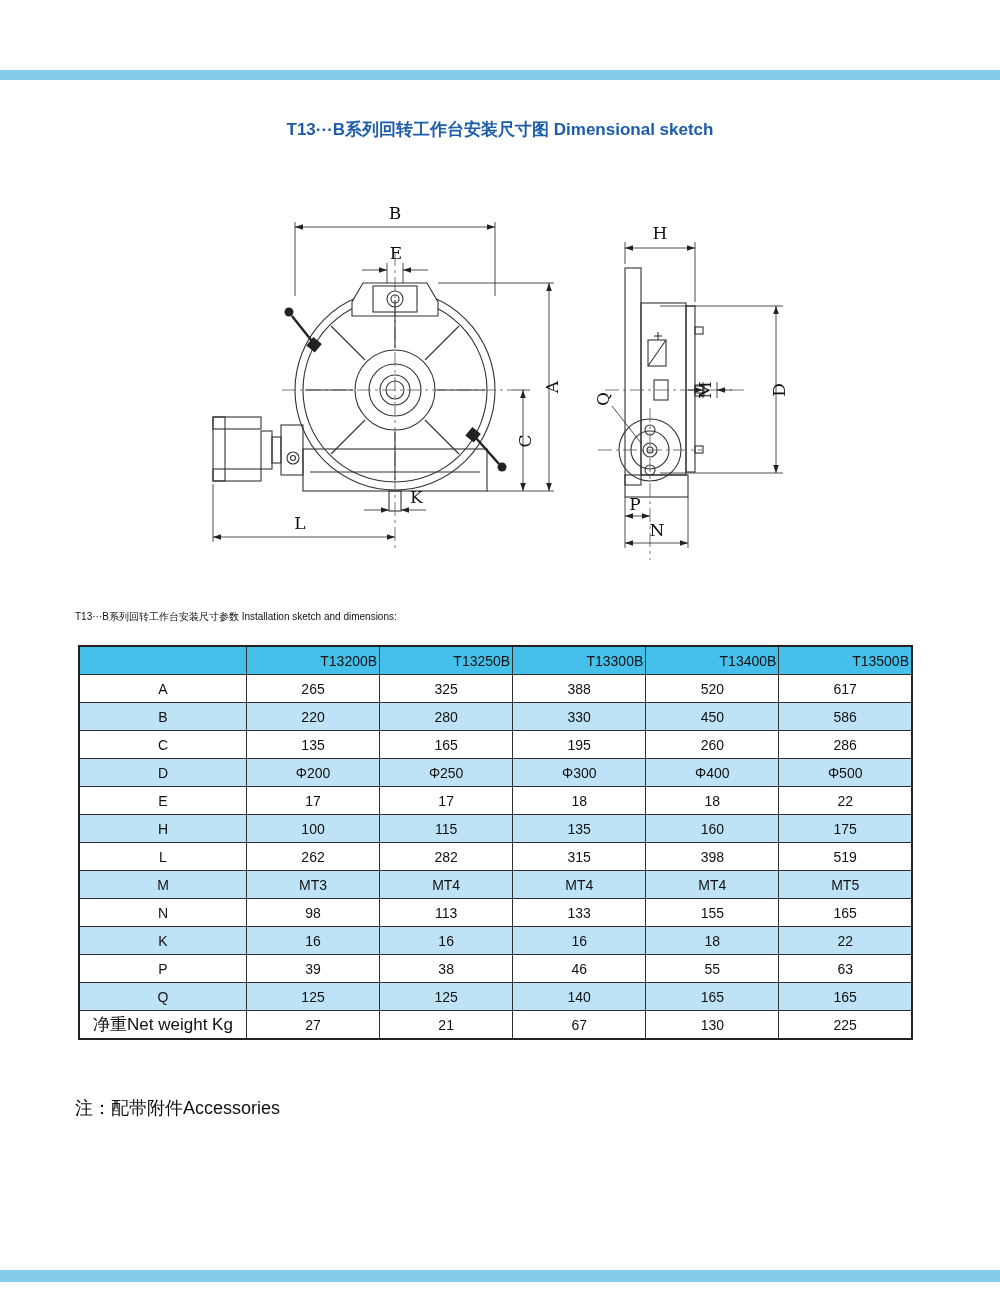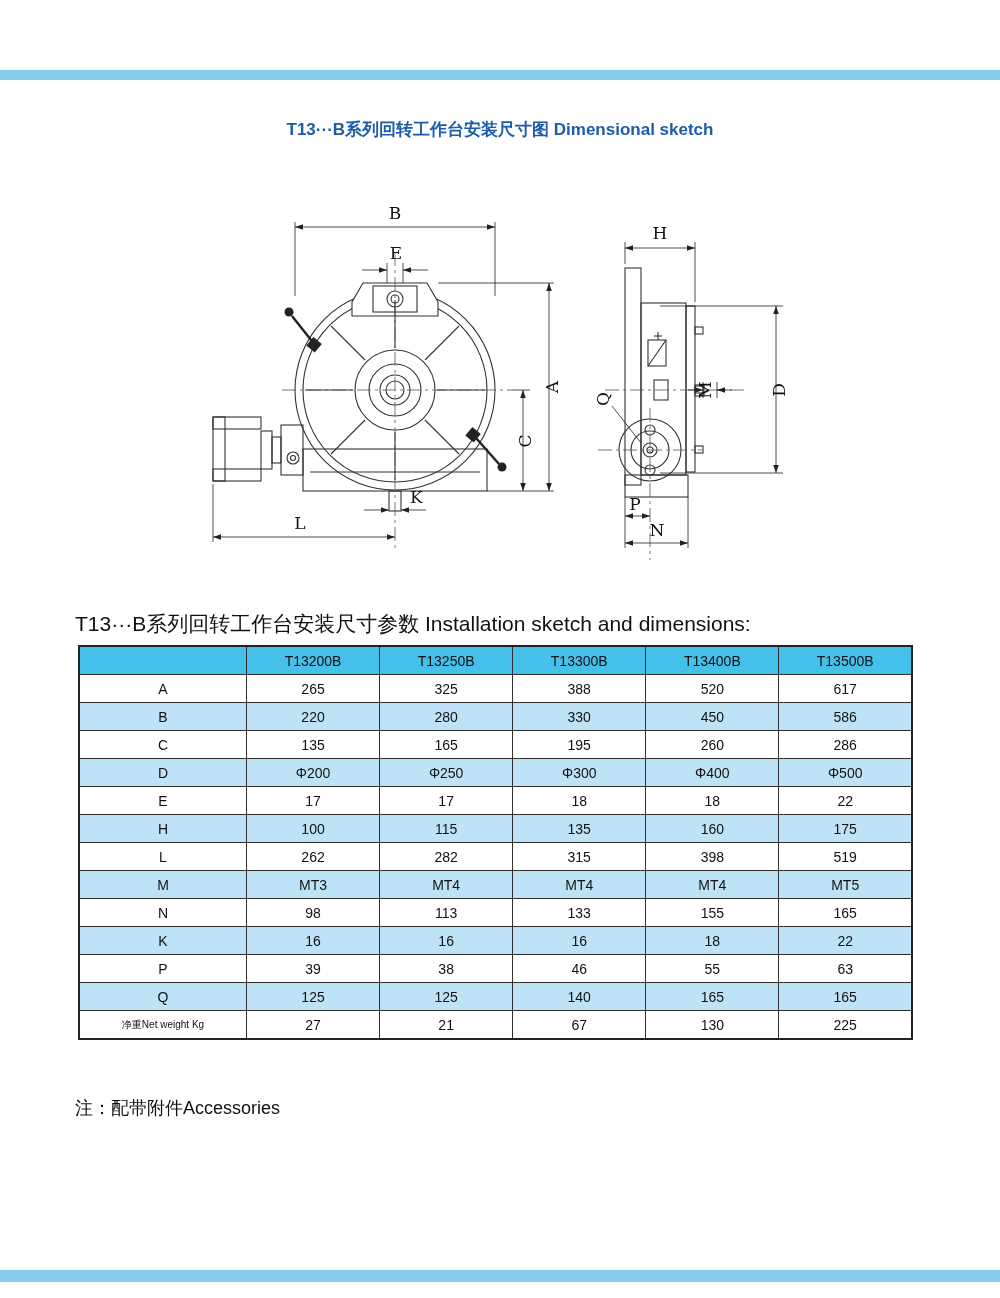--- a/index.html
+++ b/index.html
@@ -4,28 +4,28 @@
 <style>
   html,body{margin:0;padding:0;background:#fff;}
   .page{position:relative;width:1000px;height:1298px;background:#fff;overflow:hidden;
         font-family:"Liberation Sans",sans-serif;color:#111;}
   .accent-bar{position:absolute;left:0;width:1000px;background:var(--accent-bar,#84CCEB);}
   .accent-bar.top{top:70px;height:10px;}
   .accent-bar.bottom{top:1270px;height:12px;}
   .page-title{position:absolute;top:118px;left:0;width:1000px;text-align:center;margin:0;
               font-size:17px;font-weight:600;color:var(--title-text,#1C5CA8);}
   .sketch-wrap{position:absolute;left:190px;top:195px;width:620px;height:380px;}
-  .section-heading{position:absolute;left:75px;top:610px;font-size:21px;color:#111;}
+  .section-heading{position:absolute;left:75px;top:610px;font-size:10px;color:#111;}
   table.dims{position:absolute;left:78px;top:645px;width:835px;border-collapse:collapse;
              table-layout:fixed;font-size:14px;border:2px solid #222;}
   table.dims th,table.dims td{border:1px solid #2f2f2f;height:27px;padding:0 2px;
              text-align:center;vertical-align:middle;font-weight:400;overflow:hidden;white-space:nowrap;}
-  table.dims thead th{background:var(--table-header-bg,#45C0EA);font-size:14px;}
+  table.dims thead th{background:var(--table-header-bg,#45C0EA);font-size:14px;text-align:right;}
   table.dims tr.alt td{background:var(--table-alt-row-bg,#BEE3F6);}
-  td.rowlabel.small{font-size:10px;}
+  td.rowlabel.small{font-size:17px;}
   td.rowlabel.tiny{font-size:12px;letter-spacing:-0.3px;}
   .notes{position:absolute;left:75px;top:1096px;font-size:18px;line-height:24px;color:#111;}
   
   .ol{fill:none;stroke:#333;stroke-width:1.1;}
   .olw{fill:#fff;stroke:#333;stroke-width:1.1;}
   .cl{fill:none;stroke:#555;stroke-width:0.8;stroke-dasharray:14 4 3 4;}
   .dim{fill:none;stroke:#222;stroke-width:0.8;}
   .lever{fill:none;stroke:#222;stroke-width:2.4;}
   .dark{fill:#222;stroke:none;}
   .dimtext{font-family:"DejaVu Serif",serif;font-size:17px;fill:#111;}

